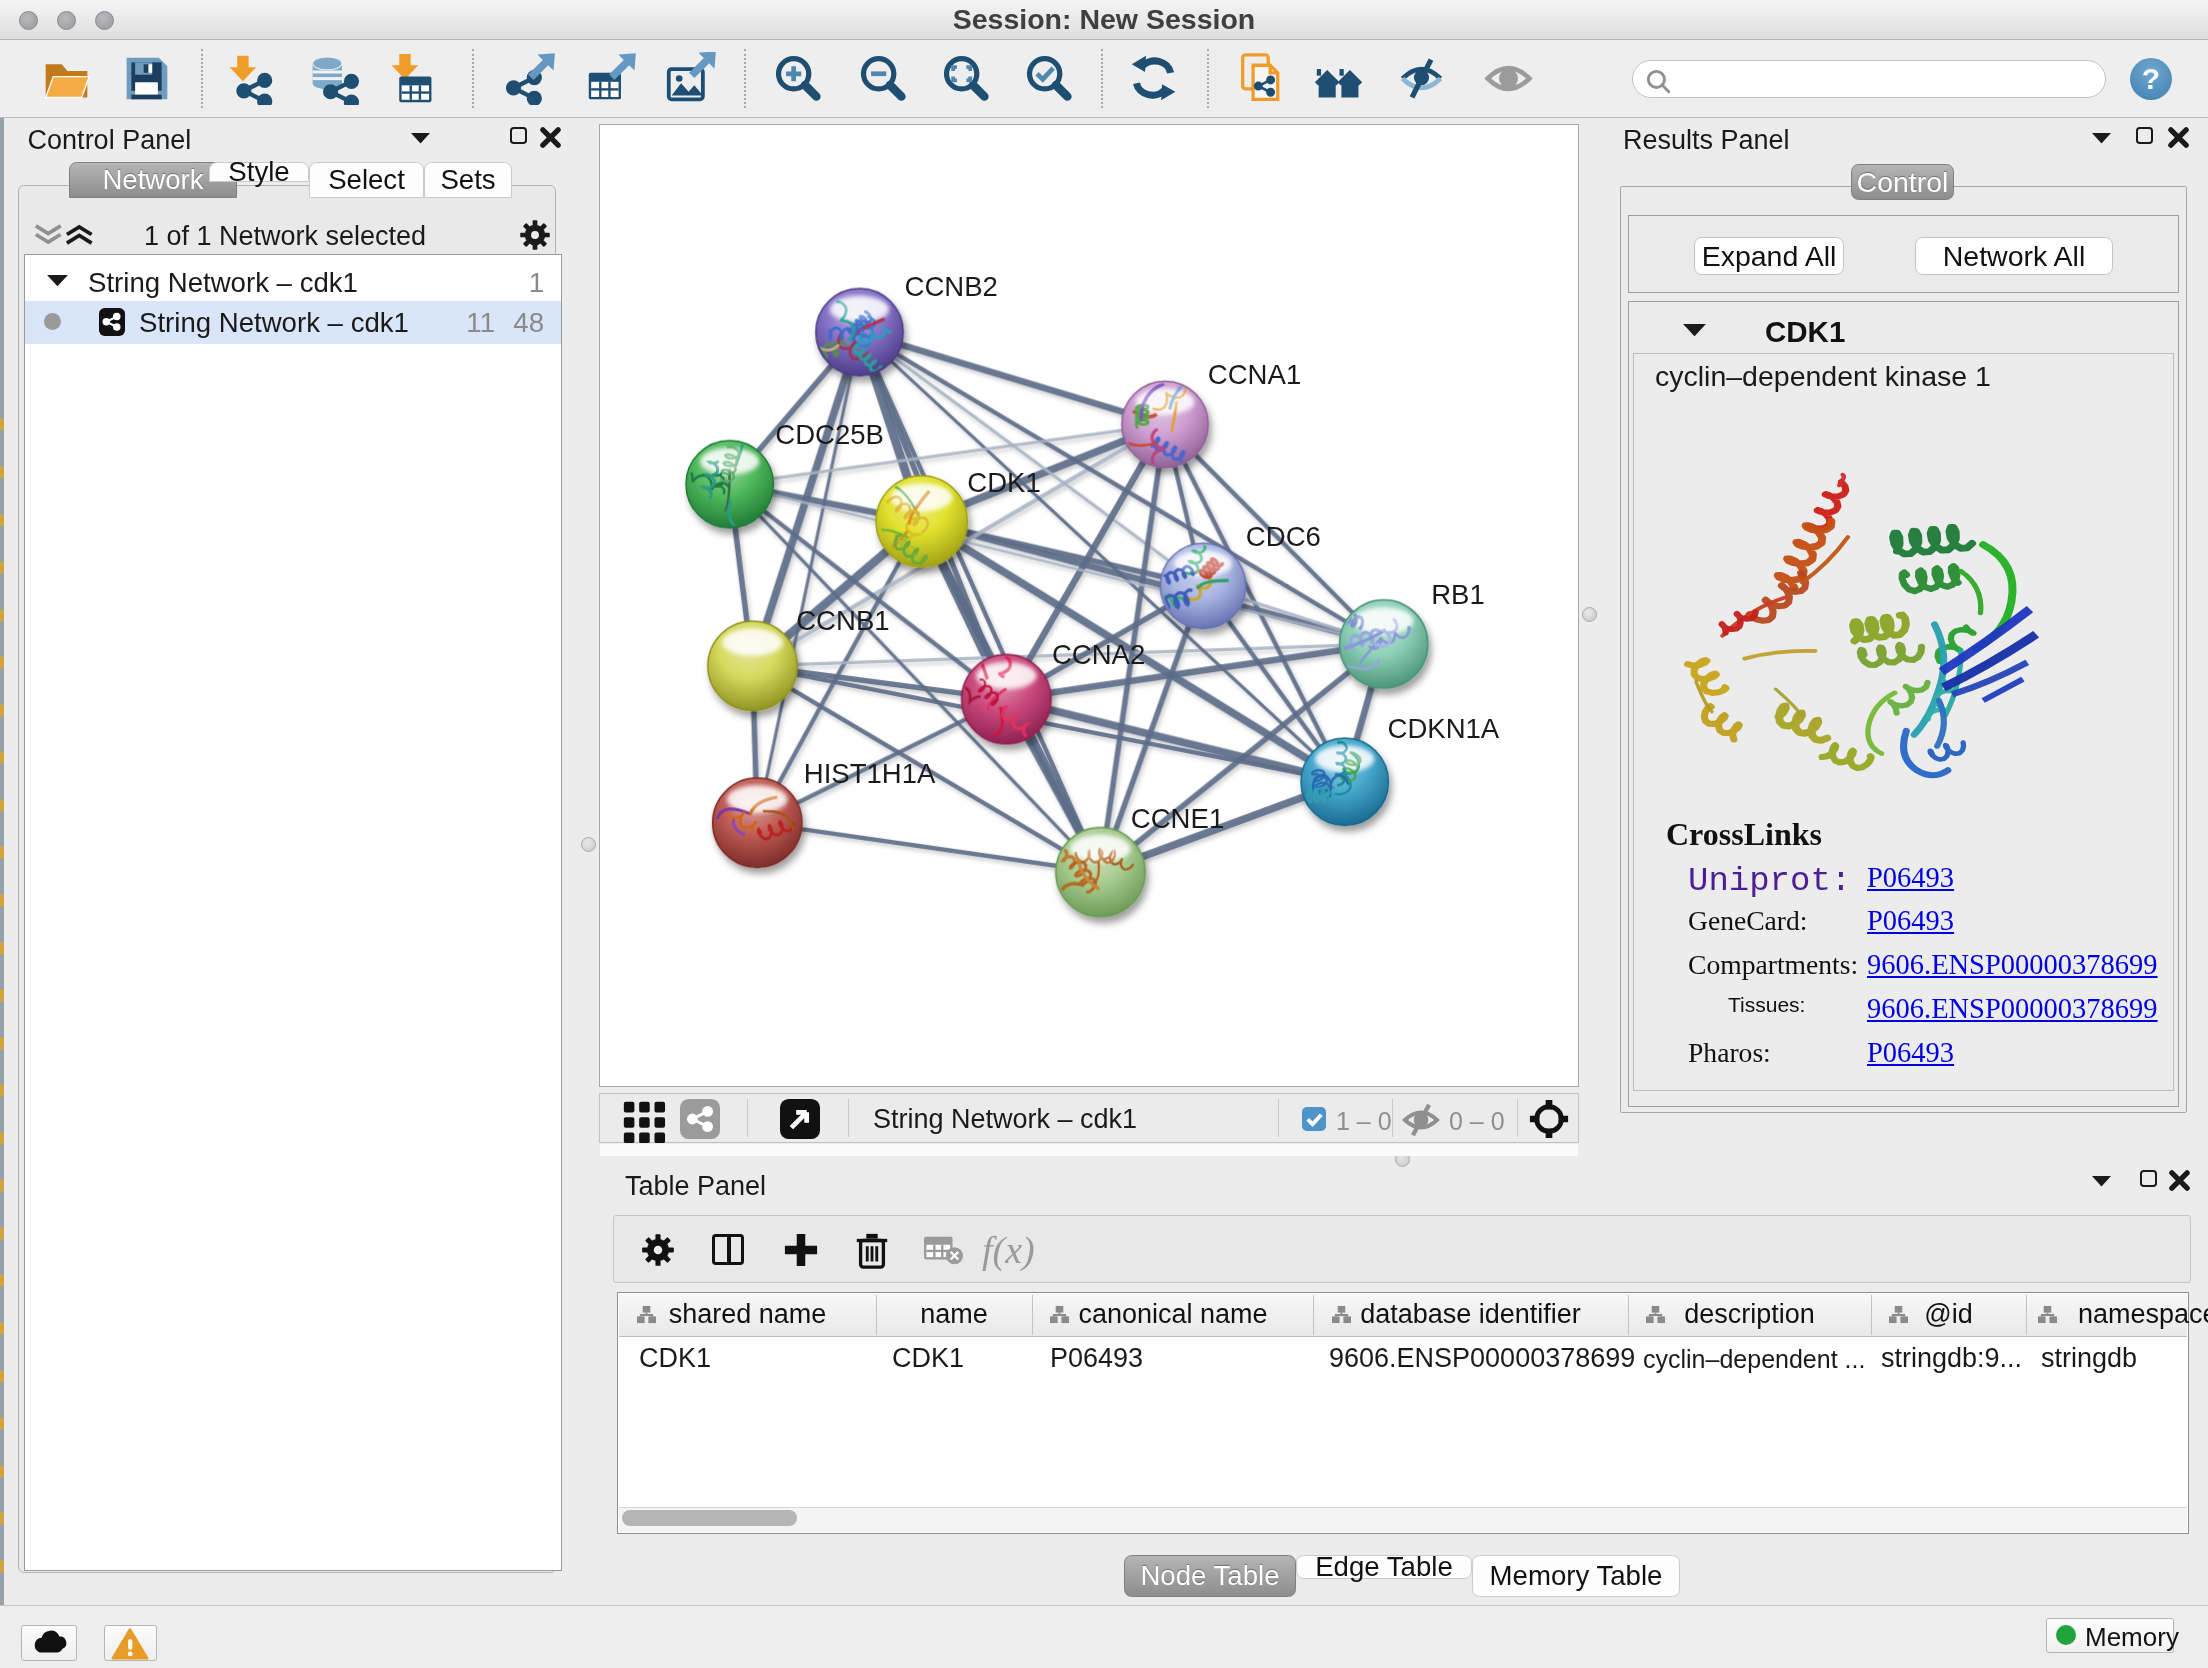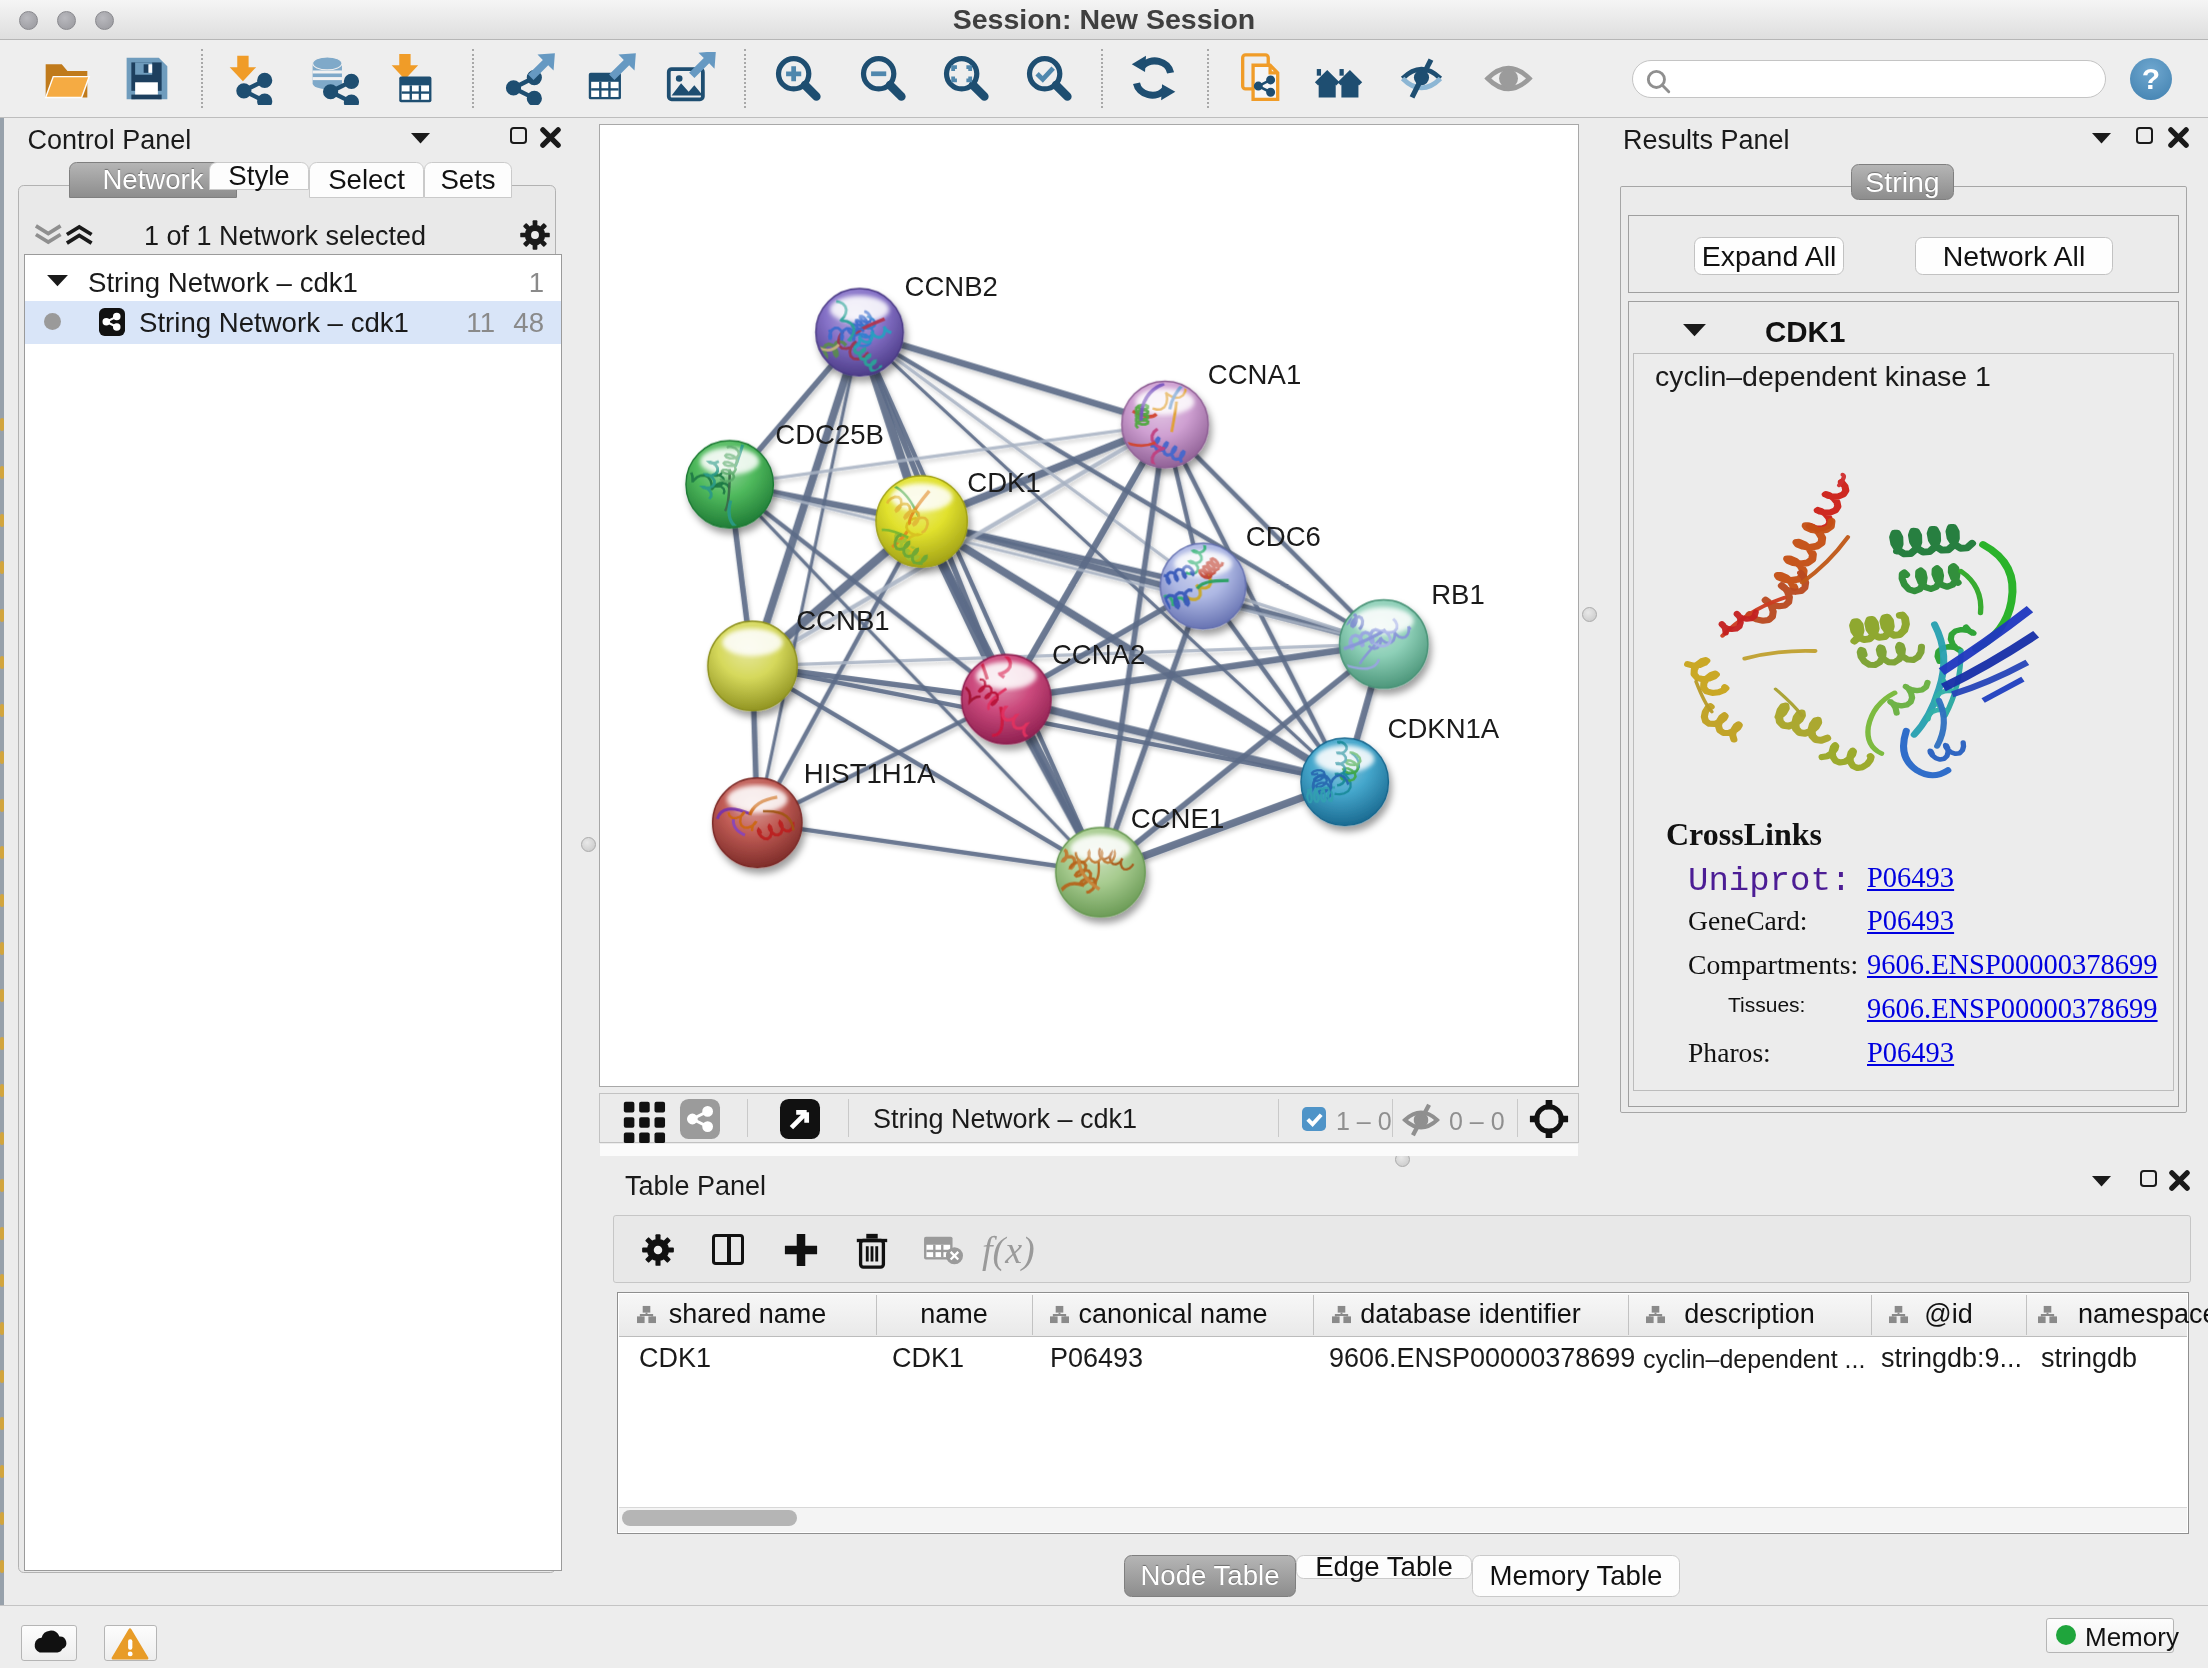--- a/index.html
+++ b/index.html
@@ -187,21 +187,21 @@
 <div class="abs" style="left:27.6px;top:125px;font-size:27px;color:#1a1a1a">Control Panel</div>
 <svg style="position:absolute;left:410px;top:132px" width="21" height="12.4" viewBox="0 0 22 13">
     <path d="M1,1 h20 l-10,11 z" fill="#1a1a1a"></path>
   </svg>
 <div style="position:absolute;left:510px;top:127px;width:17px;height:17px;border:2.9px solid #1a1a1a;border-radius:3.8px"></div>
 <svg style="position:absolute;left:540px;top:127px" width="21" height="21" viewBox="0 0 22 22">
     <path d="M3,3 L19,19 M19,3 L3,19" stroke="#1a1a1a" stroke-width="5.5" stroke-linecap="round"></path>
   </svg>
 <div class="abs" style="left:18px;top:185px;width:538px;height:1388px;background:#e9e9e9;border:1.9px solid #b2b2b2;border-radius:5.7px"></div>
 <div style="position:absolute;left:69px;top:162px;width:168px;height:36px;background:linear-gradient(#b5b5b5,#8d8d8d);color:#fff;text-shadow:0 -1px 1px rgba(0,0,0,.35);border:1px solid #7f7f7f;border-radius:7.6px 7.6px 0 0;font-size:27.6px;display:flex;align-items:center;justify-content:center;box-sizing:border-box">Network</div>
-<div style="position:absolute;left:209px;top:162px;width:100px;height:28px;background:#fdfdfd;color:#111;border:1px solid #cacaca;border-radius:7.6px 7.6px 0 0;font-size:27.6px;display:flex;align-items:center;justify-content:center;box-sizing:border-box">Style</div>
+<div style="position:absolute;left:209px;top:162px;width:100px;height:20px;background:#fdfdfd;color:#111;border:1px solid #cacaca;border-radius:7.6px 7.6px 0 0;font-size:27.6px;display:flex;align-items:center;justify-content:center;box-sizing:border-box">Style</div>
 <div style="position:absolute;left:309px;top:162px;width:115px;height:36px;background:#fdfdfd;color:#111;border:1px solid #cacaca;border-radius:7.6px 7.6px 0 0;font-size:27.6px;display:flex;align-items:center;justify-content:center;box-sizing:border-box">Select</div>
 <div style="position:absolute;left:424px;top:162px;width:88px;height:36px;background:#fdfdfd;color:#111;border:1px solid #cacaca;border-radius:7.6px 7.6px 0 0;font-size:27.6px;display:flex;align-items:center;justify-content:center;box-sizing:border-box">Sets</div>
 <svg style="position:absolute;left:34px;top:224px" width="28.5" height="21" viewBox="0 0 30 22">
     <path d="M2,2 l13,8 l13,-8 M2,11 l13,8 l13,-8" fill="none" stroke="#8f8f8f" stroke-width="4"></path>
   </svg>
 <svg style="position:absolute;left:65px;top:224px" width="28.5" height="21" viewBox="0 0 30 22">
     <path d="M2,20 l13,-8 l13,8 M2,11 l13,-8 l13,8" fill="none" stroke="#1a1a1a" stroke-width="4"></path>
   </svg>
 <div class="abs" style="left:114px;top:221px;width:342px;text-align:center;font-size:27px;color:#1a1a1a">1 of 1 Network selected</div>
 <svg style="position:absolute;left:519px;top:219px" width="32" height="32" viewBox="0 0 34 34">
@@ -582,21 +582,21 @@
 <div class="abs" style="left:600px;top:1144px;width:978px;height:12.4px;background:#fbfbfb"></div>
 <div class="abs" style="left:1623px;top:125px;font-size:27px;color:#1a1a1a">Results Panel</div>
 <svg style="position:absolute;left:2091px;top:132px" width="21" height="12.4" viewBox="0 0 22 13">
     <path d="M1,1 h20 l-10,11 z" fill="#1a1a1a"></path>
   </svg>
 <div style="position:absolute;left:2136px;top:127px;width:17px;height:17px;border:2.9px solid #1a1a1a;border-radius:3.8px"></div>
 <svg style="position:absolute;left:2168px;top:127px" width="21" height="21" viewBox="0 0 22 22">
     <path d="M3,3 L19,19 M19,3 L3,19" stroke="#1a1a1a" stroke-width="5.5" stroke-linecap="round"></path>
   </svg>
 <div class="abs" style="left:1620px;top:186px;width:567px;height:927px;background:#ebebeb;border:1.9px solid #a6a6a6;border-radius:1.9px"></div>
-<div style="position:absolute;left:1851px;top:164px;width:103px;height:36px;background:linear-gradient(#b5b5b5,#8d8d8d);color:#fff;text-shadow:0 -1px 1px rgba(0,0,0,.35);border:1px solid #7f7f7f;border-radius:7.6px;font-size:28.5px;display:flex;align-items:center;justify-content:center;box-sizing:border-box">String</div>
+<div style="position:absolute;left:1851px;top:164px;width:103px;height:36px;background:linear-gradient(#b5b5b5,#8d8d8d);color:#fff;text-shadow:0 -1px 1px rgba(0,0,0,.35);border:1px solid #7f7f7f;border-radius:7.6px;font-size:28.5px;display:flex;align-items:center;justify-content:center;box-sizing:border-box">Control</div>
 <div class="abs" style="left:1628px;top:215px;width:551px;height:78px;background:#ebebeb;border:1px solid #9f9f9f"></div>
 <div class="abs" style="left:1694px;top:237px;width:150px;height:38px;background:#fefefe;border:1px solid #c2c2c2;border-radius:7.6px;font-size:28.5px;color:#111;display:flex;align-items:center;justify-content:center">Expand All</div>
 <div class="abs" style="left:1915px;top:237px;width:198px;height:38px;background:#fefefe;border:1px solid #c2c2c2;border-radius:7.6px;font-size:28.5px;color:#111;display:flex;align-items:center;justify-content:center">Network All</div>
 <div class="abs" style="left:1628px;top:301px;width:551px;height:806px;background:#ebebeb;border:1px solid #9f9f9f"></div>
 <svg style="position:absolute;left:1682px;top:323px" width="25" height="14.3" viewBox="0 0 26 15">
     <path d="M1,1 h24 l-12,13 z" fill="#1a1a1a"></path>
   </svg>
 <div class="abs" style="left:1765px;top:315px;font-size:29.5px;font-weight:bold;color:#111">CDK1</div>
 <div class="abs" style="left:1633px;top:353px;width:541px;height:738px;background:#ececec;border:1px solid #bcbcbc"></div>
 <div class="abs" style="left:1655px;top:360px;font-size:28.5px;color:#1a1a1a">cyclin–dependent kinase 1</div>

